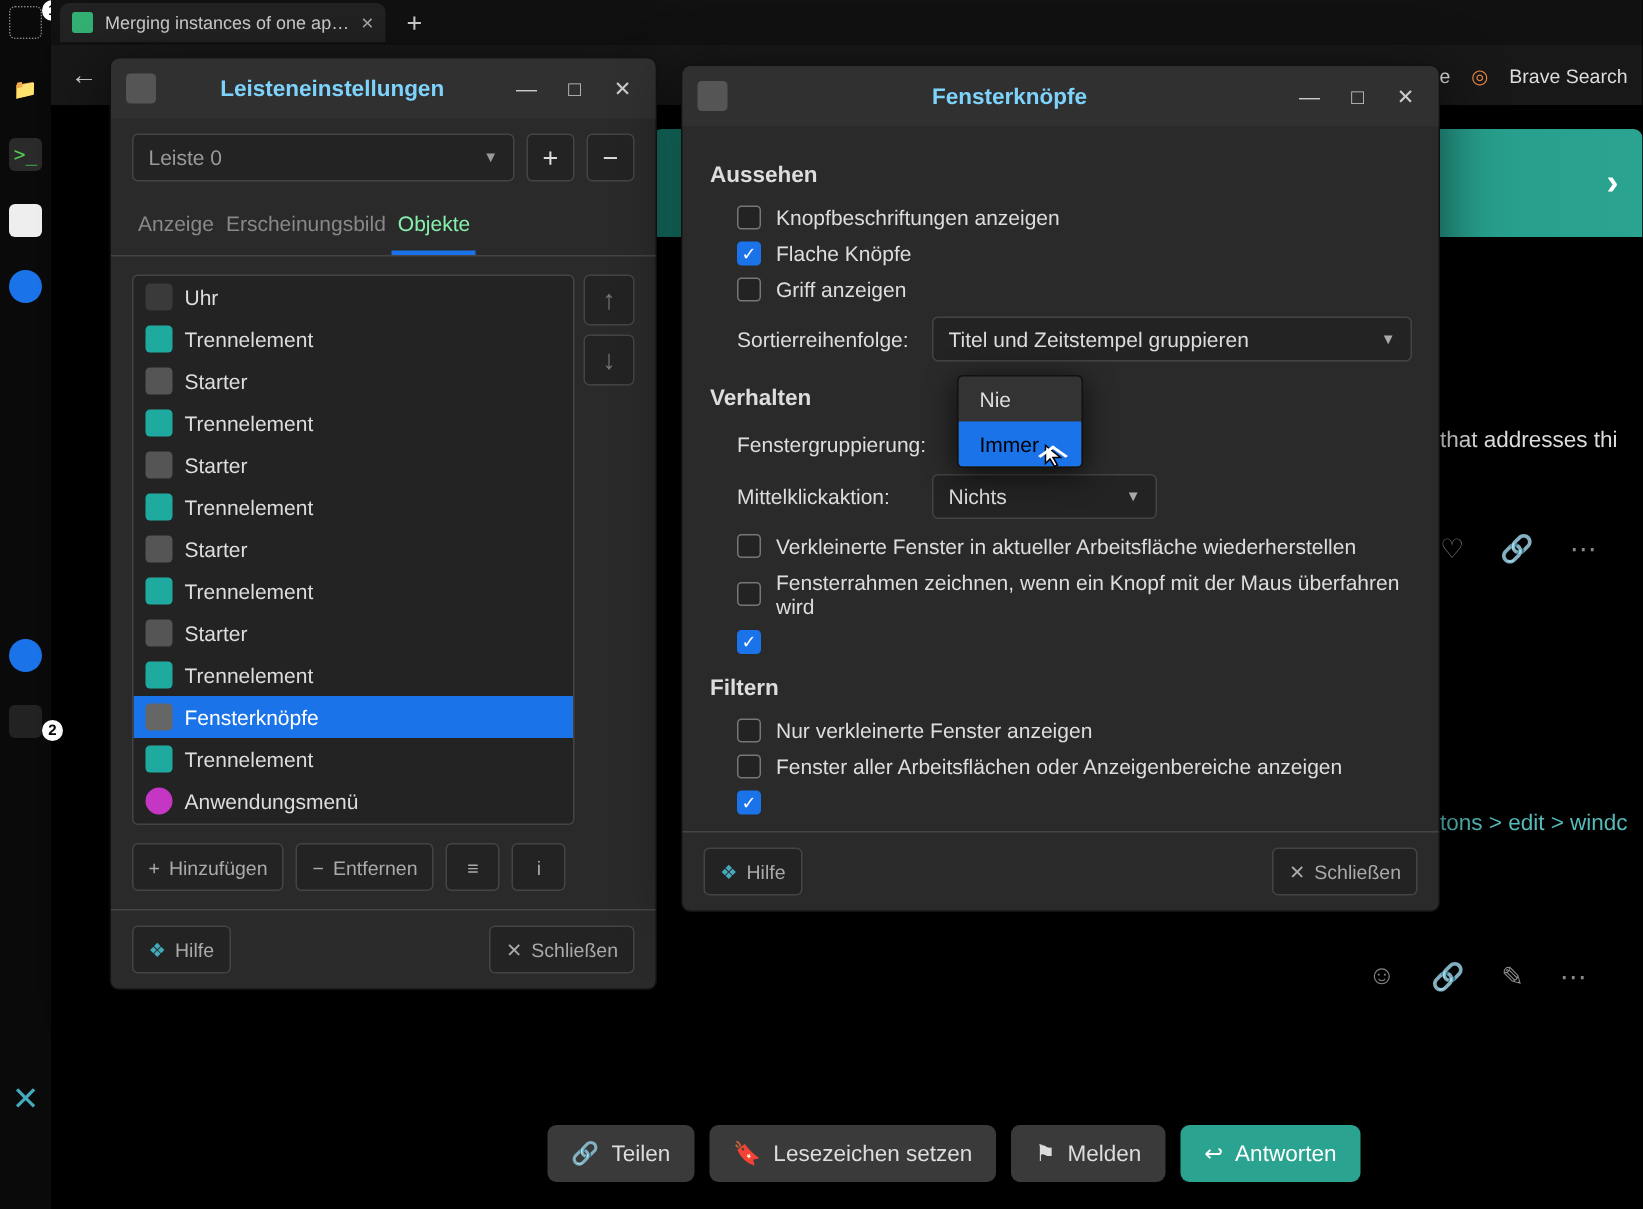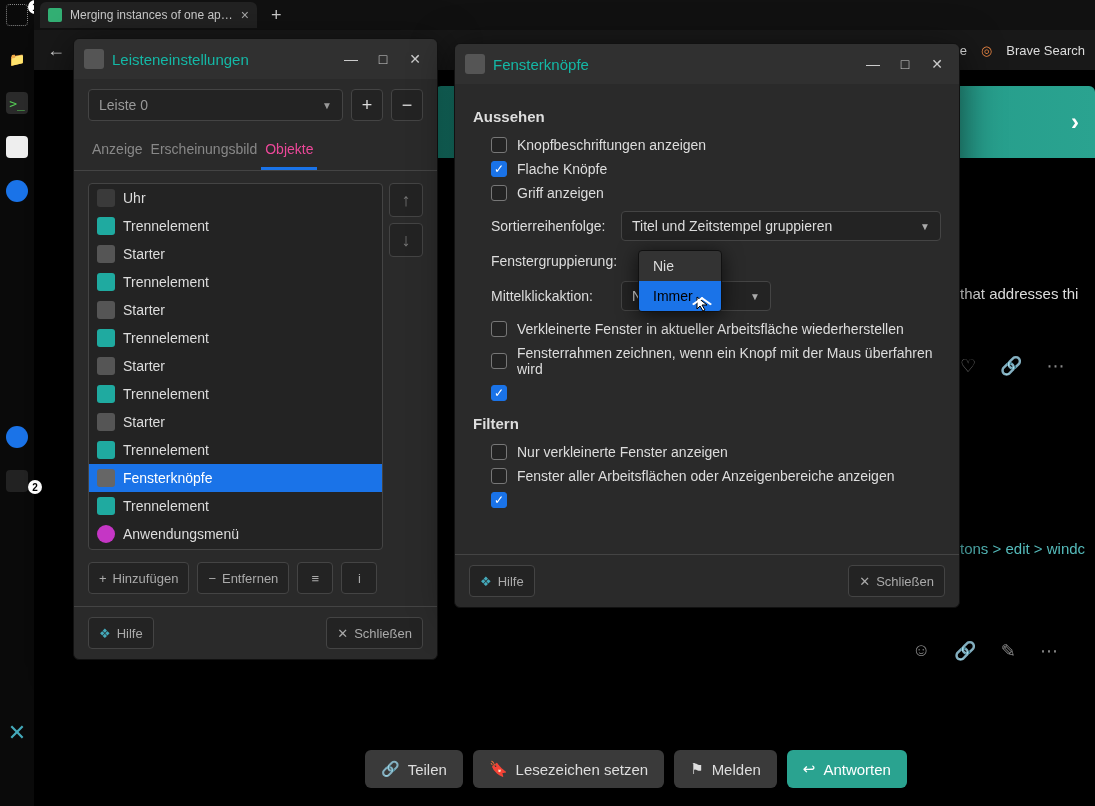--- a/index.html
+++ b/index.html
@@ -43,30 +43,30 @@
   .posticons2{ position:absolute; top:640px; left:912px; display:flex; gap:24px; color:#888; font-size:18px;}
   
   .forumbtns{ position:absolute; bottom:18px; left:365px; display:flex; gap:10px;}
   .fbtn{ background:#3a3a3a; color:#ddd; padding:10px 16px; border-radius:6px; display:flex; align-items:center; gap:8px; font-size:15px;}
   .fbtn.reply{ background:#2aa390; color:#fff;}
   
   
   .win1{ position:absolute; left:73px; top:38px; width:365px; height:622px; background:#2a2a2a; border-radius:6px; box-shadow:0 8px 40px rgba(0,0,0,.6); display:flex; flex-direction:column; border:1px solid #111;}
   .titlebar{ height:40px; display:flex; align-items:center; padding:0 10px; gap:8px; background:#303030; border-radius:6px 6px 0 0;}
   .titlebar .ico{ width:20px; height:20px; background:#555; border-radius:3px;}
-  .titlebar .ttl{ flex:1; text-align:left; color:#14b8a6; font-size:15px;}
+  .titlebar .ttl{ flex:1; text-align:center; color:#7dd3fc; font-size:15px;font-weight:bold;}
   .winbtn{ width:24px; height:24px; color:#ccc; display:flex; align-items:center; justify-content:center; font-size:14px;}
   
   .selrow{ padding:10px 14px; display:flex; gap:8px; align-items:center;}
   .select{ flex:1; background:#232323; border:1px solid #444; border-radius:4px; height:32px; display:flex; align-items:center; padding:0 10px; color:#999; justify-content:space-between;}
   .sqbtn{ width:32px; height:32px; background:#232323; border:1px solid #444; border-radius:4px; display:flex; align-items:center; justify-content:center; color:#ddd; font-size:18px;}
   
   .tabs{ display:flex; border-bottom:1px solid #444; padding:0 14px; }
   .tabitem{ padding:10px 4px; color:#888; font-size:14px;}
-  .tabitem.active{ color:#ec4899; border-bottom:3px solid #1a73e8;}
+  .tabitem.active{ color:#86efac; border-bottom:3px solid #1a73e8;}
   
   .listwrap{ flex:1; padding:12px 14px; display:flex; gap:6px; overflow:hidden;}
   .list{ flex:1; background:#232323; border:1px solid #444; border-radius:4px; overflow-y:auto;}
   .updown{ width:34px; display:flex; flex-direction:column; gap:6px;}
   .updown .sqbtn{ width:34px; height:34px; color:#777;}
   
   .litem{ display:flex; align-items:center; gap:8px; padding:5px 8px; color:#ddd;}
   .litem.sel{ background:#1a73e8; color:#fff;}
   .litem .ic{ width:18px; height:18px; border-radius:3px; flex-shrink:0;}
   .ic.clock{ background:#3a3a3a;}
@@ -300,20 +300,21 @@
         <span>Griff anzeigen</span>
       </div>
     <div class="frow">
       <span class="lbl">Sortierreihenfolge:</span>
       <div class="combo" style="flex:1">
         <span>Titel und Zeitstempel gruppieren</span>
           <span class="tri">▼</span>
       </div>
     </div>
 
+    <div class="sect">Verhalten</div>
     <div class="frow">
       <span class="lbl">Fenstergruppierung:</span>
 
     </div>
     <div class="frow">
       <span class="lbl">Mittelklickaktion:</span>
       <div class="combo" style="width:150px">
         <span>Nichts</span>
           <span class="tri">▼</span>
       </div>

